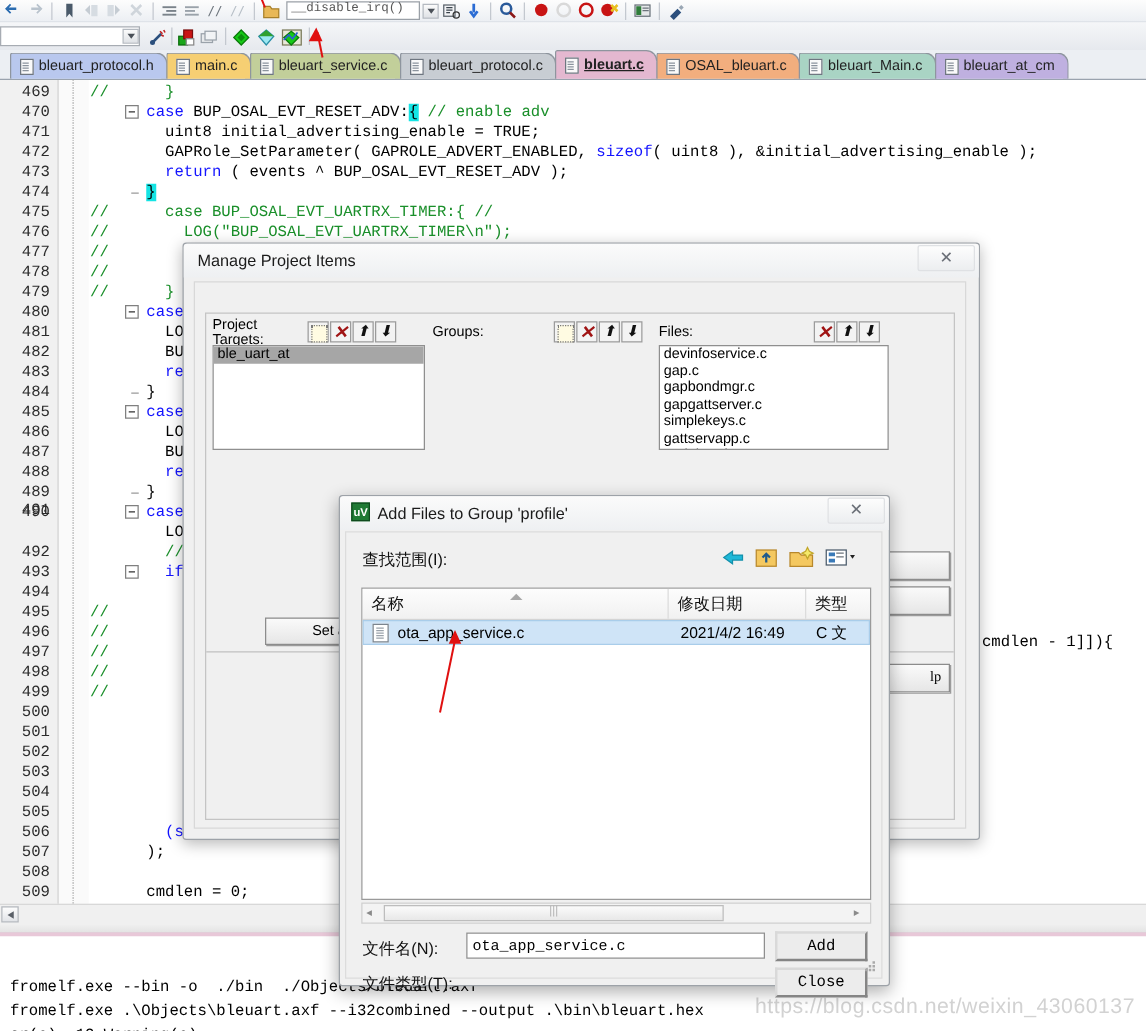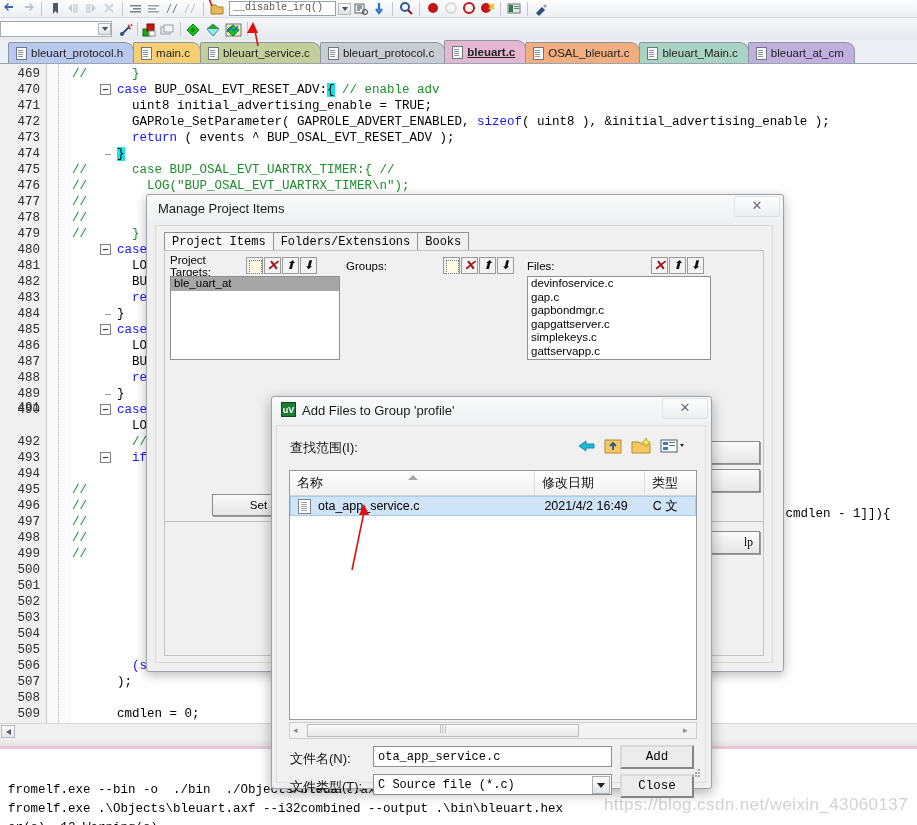--- a/index.html
+++ b/index.html
@@ -540,25 +540,20 @@
   <div class="bline" style="top:80px;">or(s), 12 Warning(s)</div>
 </div>
 <div id="watermark">https://blog.csdn.net/weixin_43060137</div>
 
 <div id="dlg-manage">
   <div class="titlebar">
     <div class="title">Manage Project Items</div>
     <div class="winclose">✕</div>
   </div>
   <div class="body">
-    <div class="tabstrip" id="manage-tabs">
-        <div class="mtab sel">Project Items</div>
-        <div class="mtab">Folders/Extensions</div>
-        <div class="mtab">Books</div>
-      </div>
     <div class="panel-inner">
 
       <div class="col-head" style="left:5px;top:5px;width:168px;">
         <span class="lbl" style="width:75px;">Project Targets:</span>
         <span class="minibtn">
             <i class="glyph-new"></i>
           </span>
         <span class="minibtn">
             <i class="glyph-x">✕</i>
           </span>
@@ -676,24 +671,20 @@
     <div class="hscroll">
       <span class="aL">◂</span>
       <span class="thumb"></span>
       <span class="aR">▸</span>
     </div>
 
     <div class="fld-label" style="top:324px;">文件名(N):</div>
     <div class="fld-input" style="left:96px;top:320px;width:239px;height:21px;">ota_app_service.c</div>
 
     <div class="fld-label" style="top:352px;">文件类型(T):</div>
-    <div class="fld-input" style="left:96px;top:348px;width:239px;height:21px;position:absolute;">
-      <span>C Source file (*.c)</span>
-      <span class="combo-btn"></span>
-    </div>
 
     <div class="actbtn" style="left:343px;top:319px;width:74px;height:24px;line-height:21px;">Add</div>
     <div class="actbtn" style="left:343px;top:348px;width:74px;height:24px;line-height:21px;">Close</div>
 
     <div id="resize-grip">
       <i style="left:8px;top:8px;"></i>
         <i style="left:5px;top:8px;"></i>
         <i style="left:8px;top:5px;"></i>
       <i style="left:2px;top:8px;"></i>
         <i style="left:8px;top:2px;"></i>

